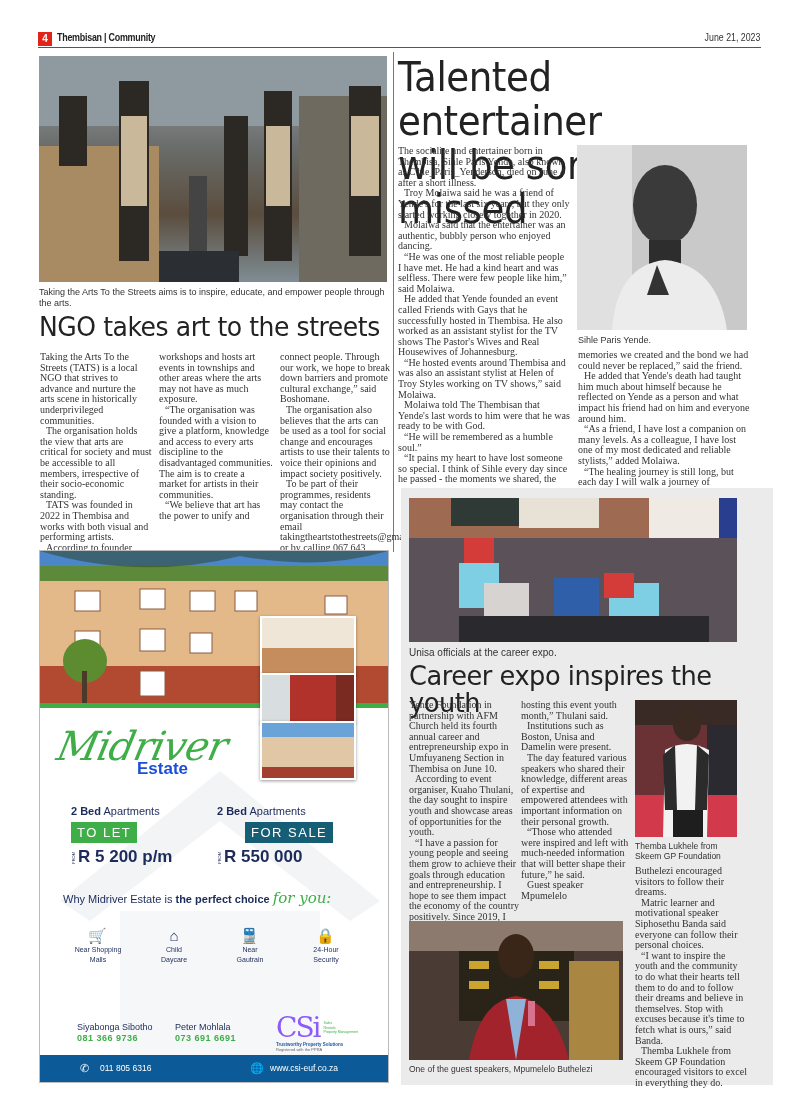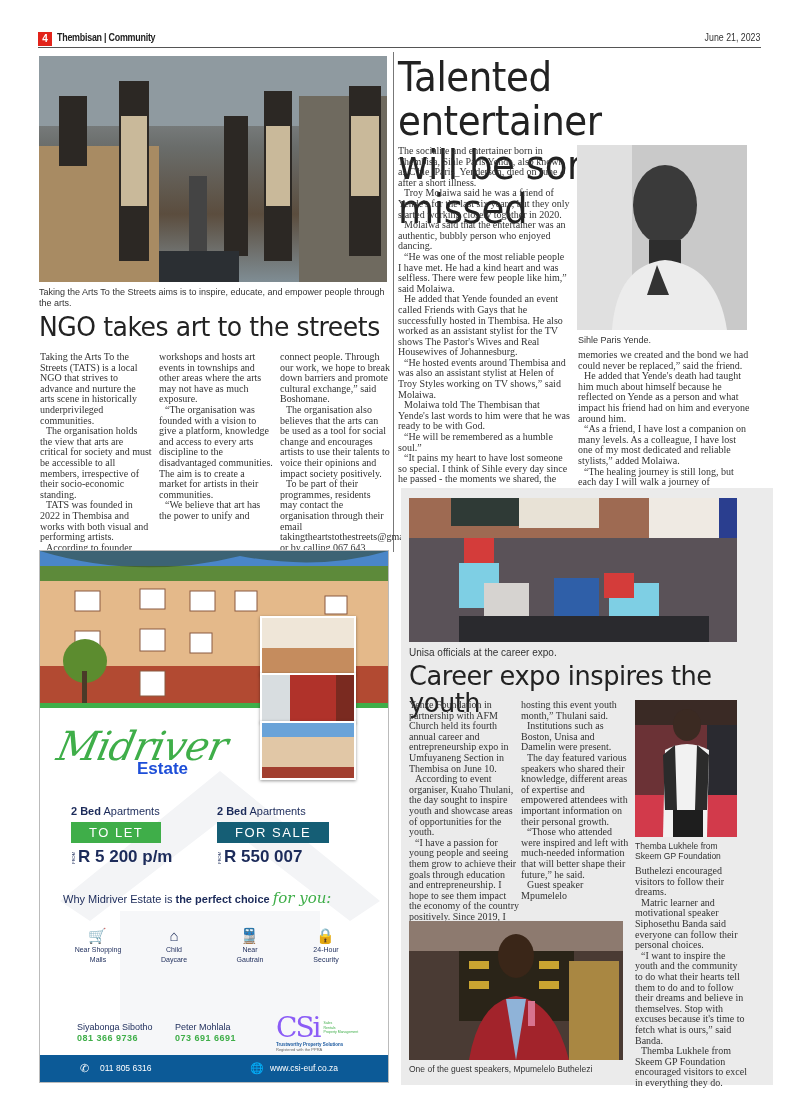--- a/index.html
+++ b/index.html
@@ -16,21 +16,21 @@
   .caption{font:9px "Liberation Sans",sans-serif;color:#333;line-height:11px;}
   .headline{font-family:"DejaVu Sans",sans-serif;font-weight:normal;color:#222;letter-spacing:-0.5px;line-height:1;}
   .body{font-size:10px;line-height:10.6px;color:#333;}
   .body p{margin:0;text-indent:6px;}
   .body p.first{text-indent:0;}
   .col{position:absolute;}
   
   .career{left:401px;top:488px;width:372px;height:597px;background:#ebebeb;}
   
   .ad{left:39px;top:550px;width:348px;height:531px;border:1px solid #bbb;background:#fff;overflow:hidden;}
-  .tag{display:inline-block;color:#fff;font:13px "Liberation Sans",sans-serif;letter-spacing:1.5px;padding:3px 18px;}
+  .tag{display:inline-block;color:#fff;font:13px "Liberation Sans",sans-serif;letter-spacing:1.5px;padding:3px 6px;}
   .price{font:bold 17px "Liberation Sans",sans-serif;color:#1c2b5a;}
   .price small{font-size:4px;writing-mode:vertical-rl;transform:rotate(180deg);display:inline-block;vertical-align:middle;margin-right:2px;font-weight:normal;}
   .feat{text-align:center;font:7px "Liberation Sans",sans-serif;color:#1c2b5a;line-height:10px;width:60px;}
   .feat .ic{font-size:15px;line-height:18px;display:block;color:#1c2b5a;}
   .bar{left:0;bottom:0;width:348px;height:27px;background:#0c5a97;color:#fff;font:8.5px "Liberation Sans",sans-serif;}
 </style>
 </head>
 <body>
 
 <div class="abs hdr"></div>
@@ -230,22 +230,22 @@
   <div class="abs" style="left:18px;top:172px;font:italic 40px 'DejaVu Serif',serif;color:#3fae49;letter-spacing:-1px;transform:skewX(-12deg);">Midriver</div>
   <div class="abs" style="left:97px;top:208px;font:bold 17px 'Liberation Sans',sans-serif;color:#1d4ed8;">Estate</div>
 
   <div class="abs" style="left:31px;top:254px;">
     <div style="font:11px 'Liberation Sans',sans-serif;color:#1c2b5a;"><b>2 Bed</b> <span>Apartments</span></div>
     <div class="tag" style="background:#3fae49;margin-top:5px;">TO LET</div>
     <div class="price" style="margin-top:4px;"><small>FROM</small><span>R 5 200 p/m</span></div>
   </div>
   <div class="abs" style="left:177px;top:254px;">
     <div style="font:11px 'Liberation Sans',sans-serif;color:#1c2b5a;"><b>2 Bed</b> <span>Apartments</span></div>
-    <div class="tag" style="background:#155e75;margin-top:5px;">FOR SALE</div>
-    <div class="price" style="margin-top:4px;"><small>FROM</small><span>R 550 007</span></div>
+    <div class="tag" style="background:#155e75;margin-top:5px;margin-left:28px;">FOR SALE</div>
+    <div class="price" style="margin-top:4px;"><small>FROM</small><span>R 550 000</span></div>
   </div>
 
   <div class="abs" style="left:23px;top:338px;font:11px 'Liberation Sans',sans-serif;color:#1c2b5a;white-space:nowrap;">
     <span>Why Midriver Estate is</span>
     <b>the perfect choice</b>
     <i style="font:italic 15px 'DejaVu Serif',serif;color:#3fae49;">for you:</i>
   </div>
 
   <div class="abs" style="left:28px;top:376px;display:flex;gap:16px;">
     <div class="feat"><span class="ic">🛒</span><span>Near Shopping</span><br><span>Malls</span></div>

